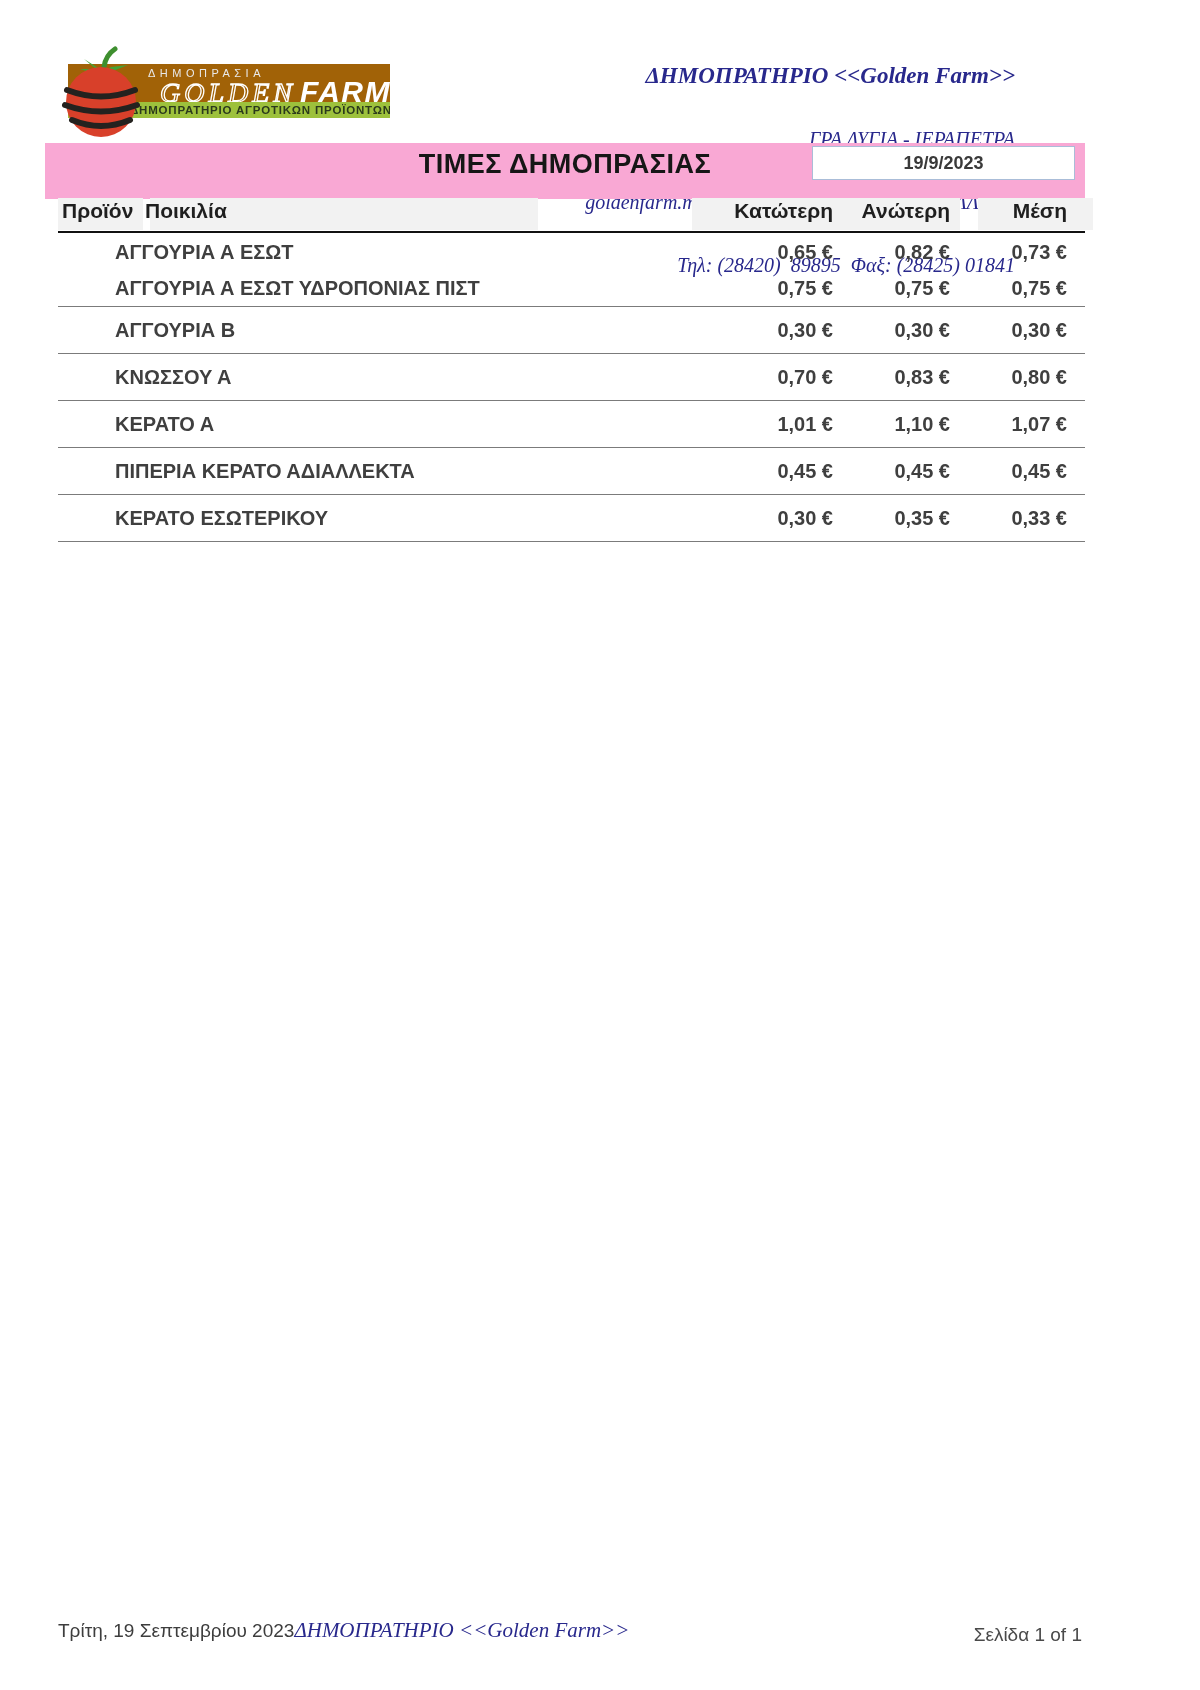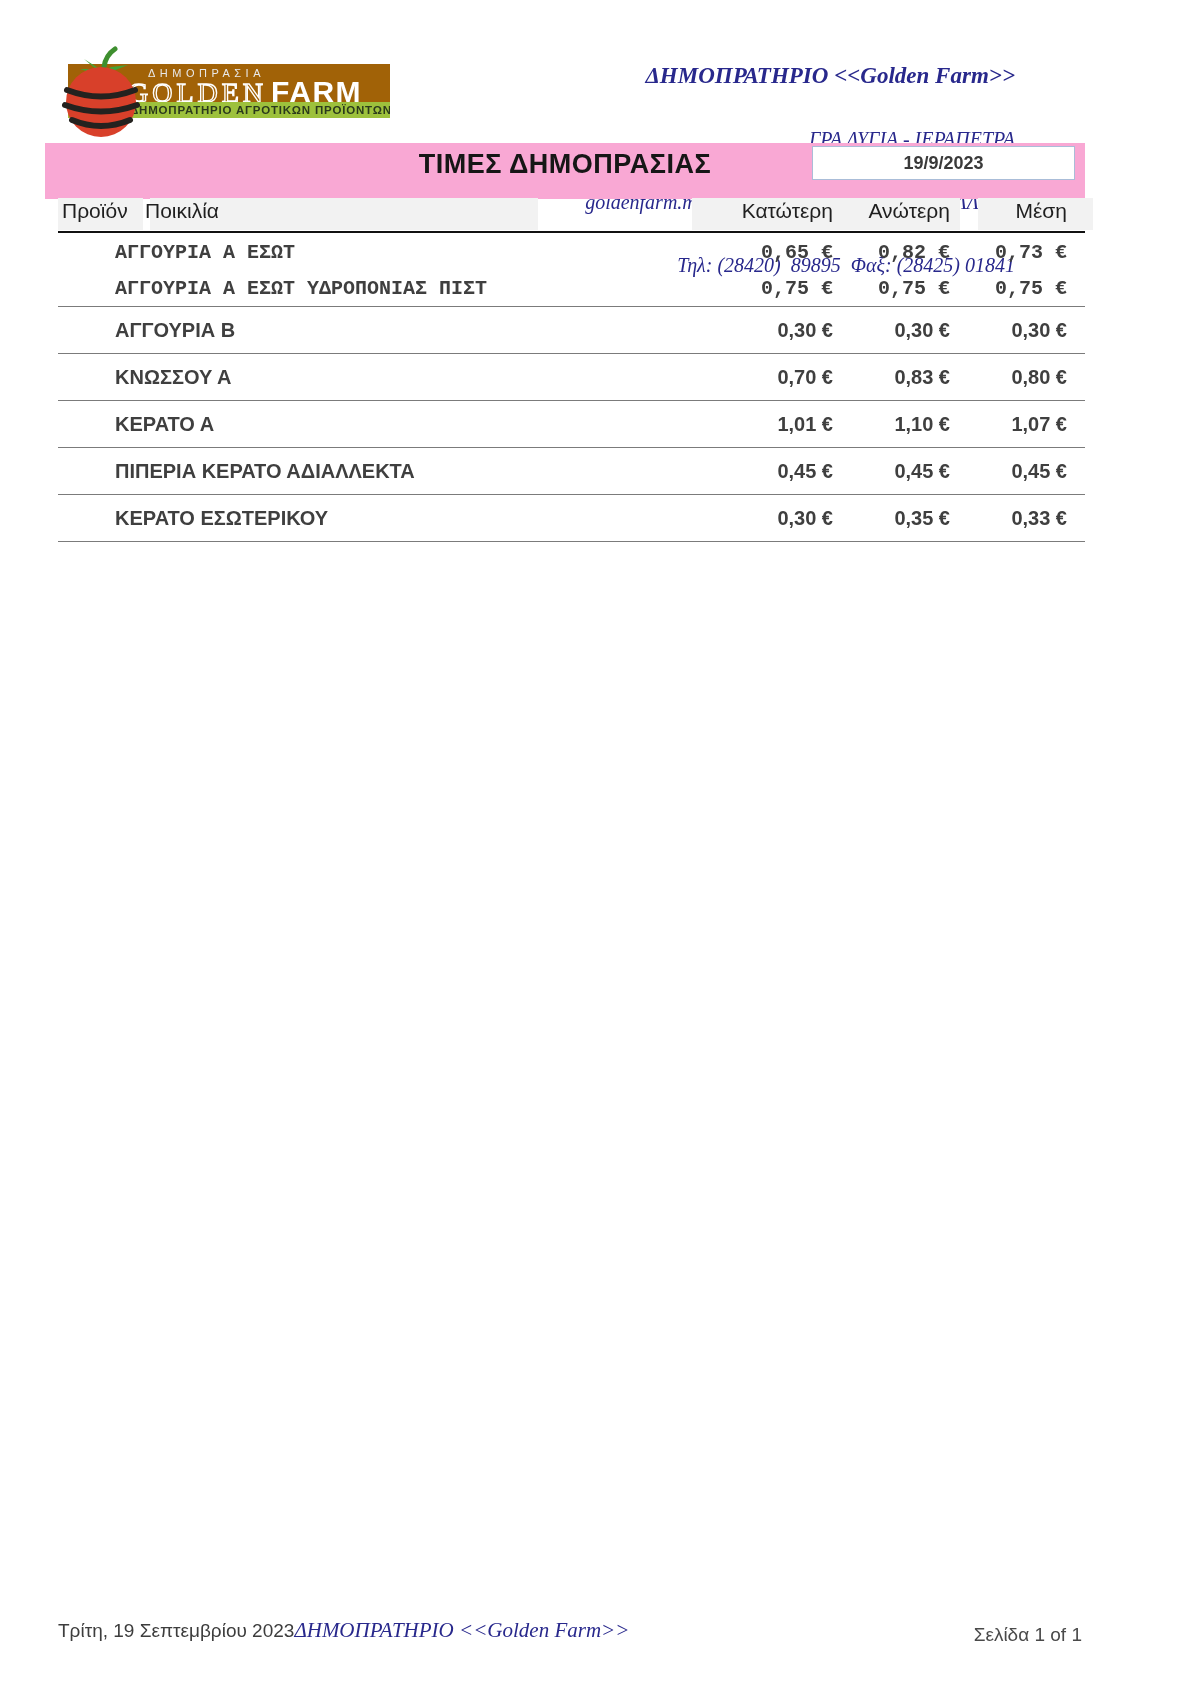--- a/index.html
+++ b/index.html
@@ -10,21 +10,21 @@
   
   .logo{position:absolute;left:68px;top:64px;width:322px;height:54px;background:#a16207;}
   .logo-green{
     position:absolute;left:0;bottom:0;width:322px;height:16px;background:#9dc13c;
     color:#2b3a1c;font-size:11.5px;font-weight:bold;letter-spacing:.8px;
     line-height:16px;padding-left:62px;box-sizing:border-box;white-space:nowrap;overflow:hidden;
   }
   .logo-small{
     position:absolute;left:80px;top:3px;color:#e9e9e9;font-size:11px;letter-spacing:4.5px;
   }
-  .logo-brand{position:absolute;left:60px;top:11px;white-space:nowrap;}
+  .logo-brand{position:absolute;left:92px;top:11px;white-space:nowrap;font-style:italic;}
   .logo-golden{
     font-family:"Liberation Serif",serif;font-size:28px;letter-spacing:4px;
     color:transparent;-webkit-text-stroke:1.3px #ffffff;
   }
   .logo-farm{
     font-family:"Liberation Sans",sans-serif;font-size:30px;font-weight:800;
     color:#ffffff;letter-spacing:1.5px;margin-left:4px;
   }
   .tomato{position:absolute;left:-12px;top:-19px;z-index:2;}
   
@@ -50,30 +50,30 @@
   .table{position:absolute;left:45px;top:196px;width:1048px;}
   .thead{
     position:relative;margin-left:13px;width:1027px;height:37px;
     border-bottom:2px solid #111111;box-sizing:border-box;
   }
   .hcell{position:absolute;top:2px;height:32px;background:#f2f2f2;}
   .hc-a{left:0;width:85px;}
   .hc-b{left:92px;width:388px;}
   .hc-c{left:634px;width:268px;}
   .hc-d{left:920px;width:115px;}
-  .hl{position:absolute;top:3px;font-size:21px;font-weight:normal;color:#1f1f1f;}
+  .hl{position:absolute;top:3px;font-size:21px;font-weight:bold;color:#1f1f1f;}
   .hl-product{left:4px;}
   .hl-variety{left:87px;}
   .hl-low{left:575px;width:200px;text-align:right;}
   .hl-high{left:692px;width:200px;text-align:right;}
   .hl-mean{left:809px;width:200px;text-align:right;}
   .row{
     position:relative;margin-left:13px;width:1027px;height:47px;box-sizing:border-box;
   }
-  .row.compact{height:37px;font-family:Liberation Mono, monospace;}
+  .row.compact{height:37px;}
   .row.sep{border-bottom:1px solid #7b7b7b;}
   .cell{
     position:absolute;top:50%;transform:translateY(-50%);
     font-size:20px;font-weight:bold;color:#3f3f3f;white-space:nowrap;
   }
   .cell.name{left:57px;}
   .cell.low{left:575px;width:200px;text-align:right;}
   .cell.high{left:692px;width:200px;text-align:right;}
   .cell.mean{left:809px;width:200px;text-align:right;}
   

